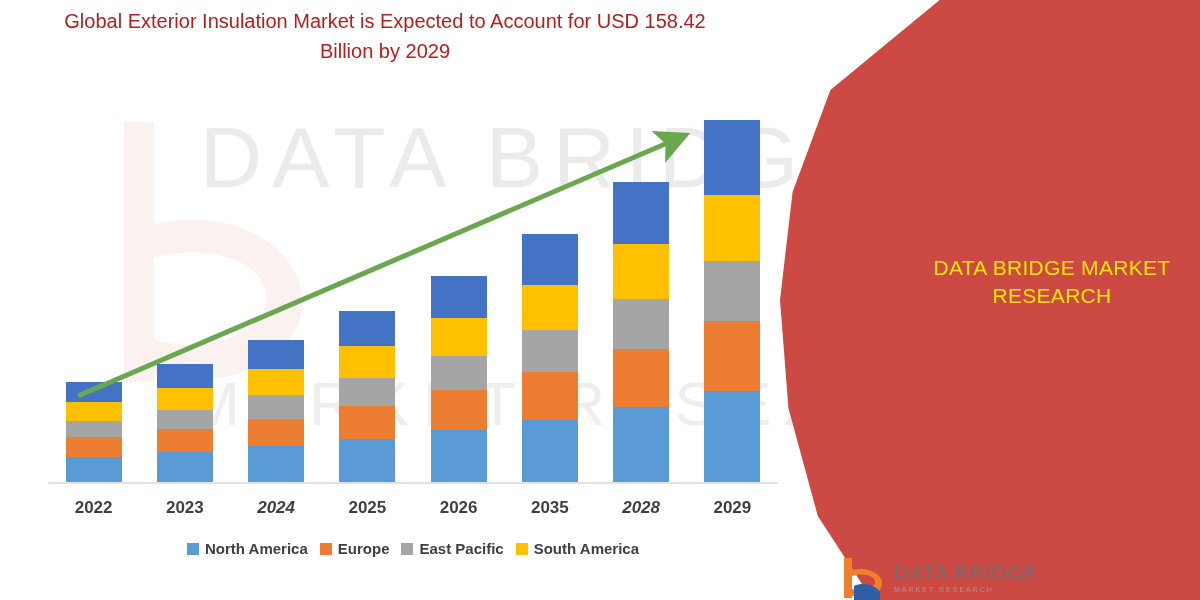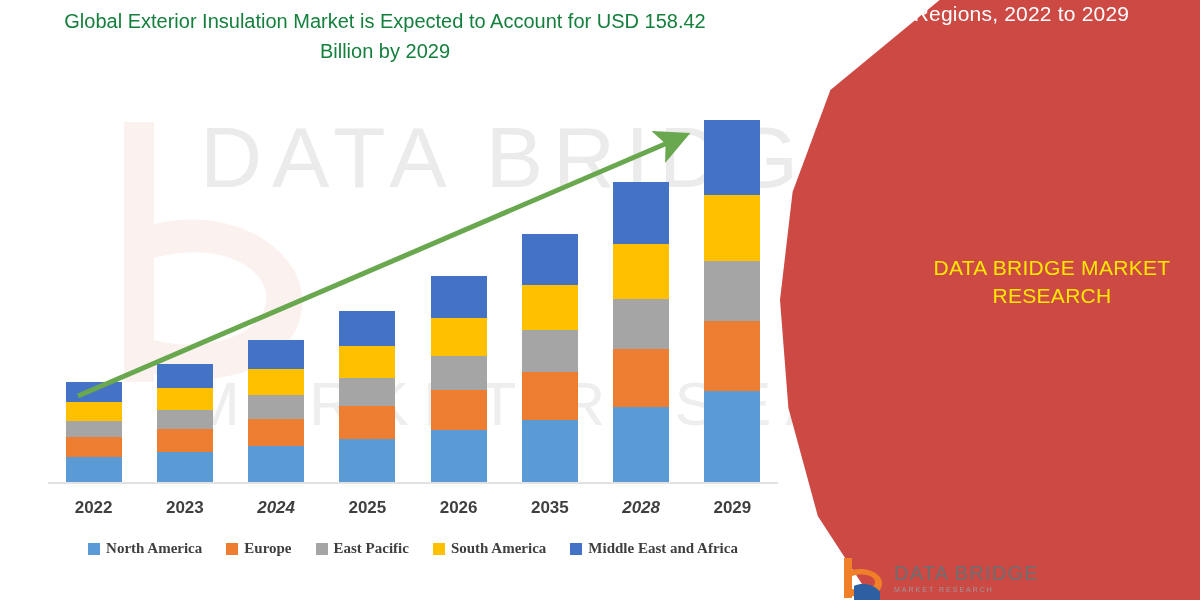--- a/index.html
+++ b/index.html
@@ -76,21 +76,21 @@
   .footer-logo .txt .t2 {
     color: #9a9b9e; font-size: 7px; letter-spacing: 2px; margin-top: 3px;
   }
 
   
   .chart-title {
     position: absolute;
     left: 55px; top: 6px;
     width: 660px;
     text-align: center;
-    color: #15803d;
+    color: #b91c1c;
     font-size: 20px;
     line-height: 30px;
     z-index: 4;
   }
 
   
   .wm {
     position: absolute;
     z-index: 1;
     color: #ebebeb;
@@ -154,23 +154,22 @@
   .arrow { position: absolute; left: 0; top: 0; width: 800px; height: 600px; z-index: 4; pointer-events: none; }
 
   
   .legend {
     position: absolute;
     left: 48px; top: 540px;
     width: 730px;
     display: flex;
     justify-content: center;
     align-items: center;
-    gap: 24px;
+    gap: 12px;
     z-index: 4;
-    font-family: Liberation Serif, serif;
   }
   .leg-item { display: flex; align-items: center; gap: 6px; }
   .leg-sw { width: 12px; height: 12px; flex: 0 0 auto; }
   .leg-tx { color: #3f3f3f; font-size: 15px; font-weight: bold; white-space: nowrap; }
 </style>
 </head>
 <body>
 
 <div id="root">
 
@@ -275,28 +274,23 @@
         <span class="leg-tx">Europe</span>
       </div>
       <div class="leg-item">
         <span class="leg-sw" style="background: rgb(165, 165, 165);"></span>
         <span class="leg-tx">East Pacific</span>
       </div>
       <div class="leg-item">
         <span class="leg-sw" style="background: rgb(255, 192, 0);"></span>
         <span class="leg-tx">South America</span>
       </div>
-      <div class="leg-item">
-        <span class="leg-sw" style="background: rgb(68, 114, 196);"></span>
-        <span class="leg-tx">Middle East and Africa</span>
-      </div>
     </div>
 
   <div class="red-panel"></div>
-  <div class="panel-title">By Regions, 2022 to 2029</div>
 
   <div class="hex" id="hex-2022">
     <svg viewBox="0 0 96 102">
       <polygon points="48,4 92,28 92,74 48,98 4,74 4,28" fill="none" stroke="#ffffff" stroke-width="5"></polygon>
     </svg>
     <span>2022</span>
   </div>
 
   <div class="hex" id="hex-2029">
     <svg viewBox="0 0 110 116">

